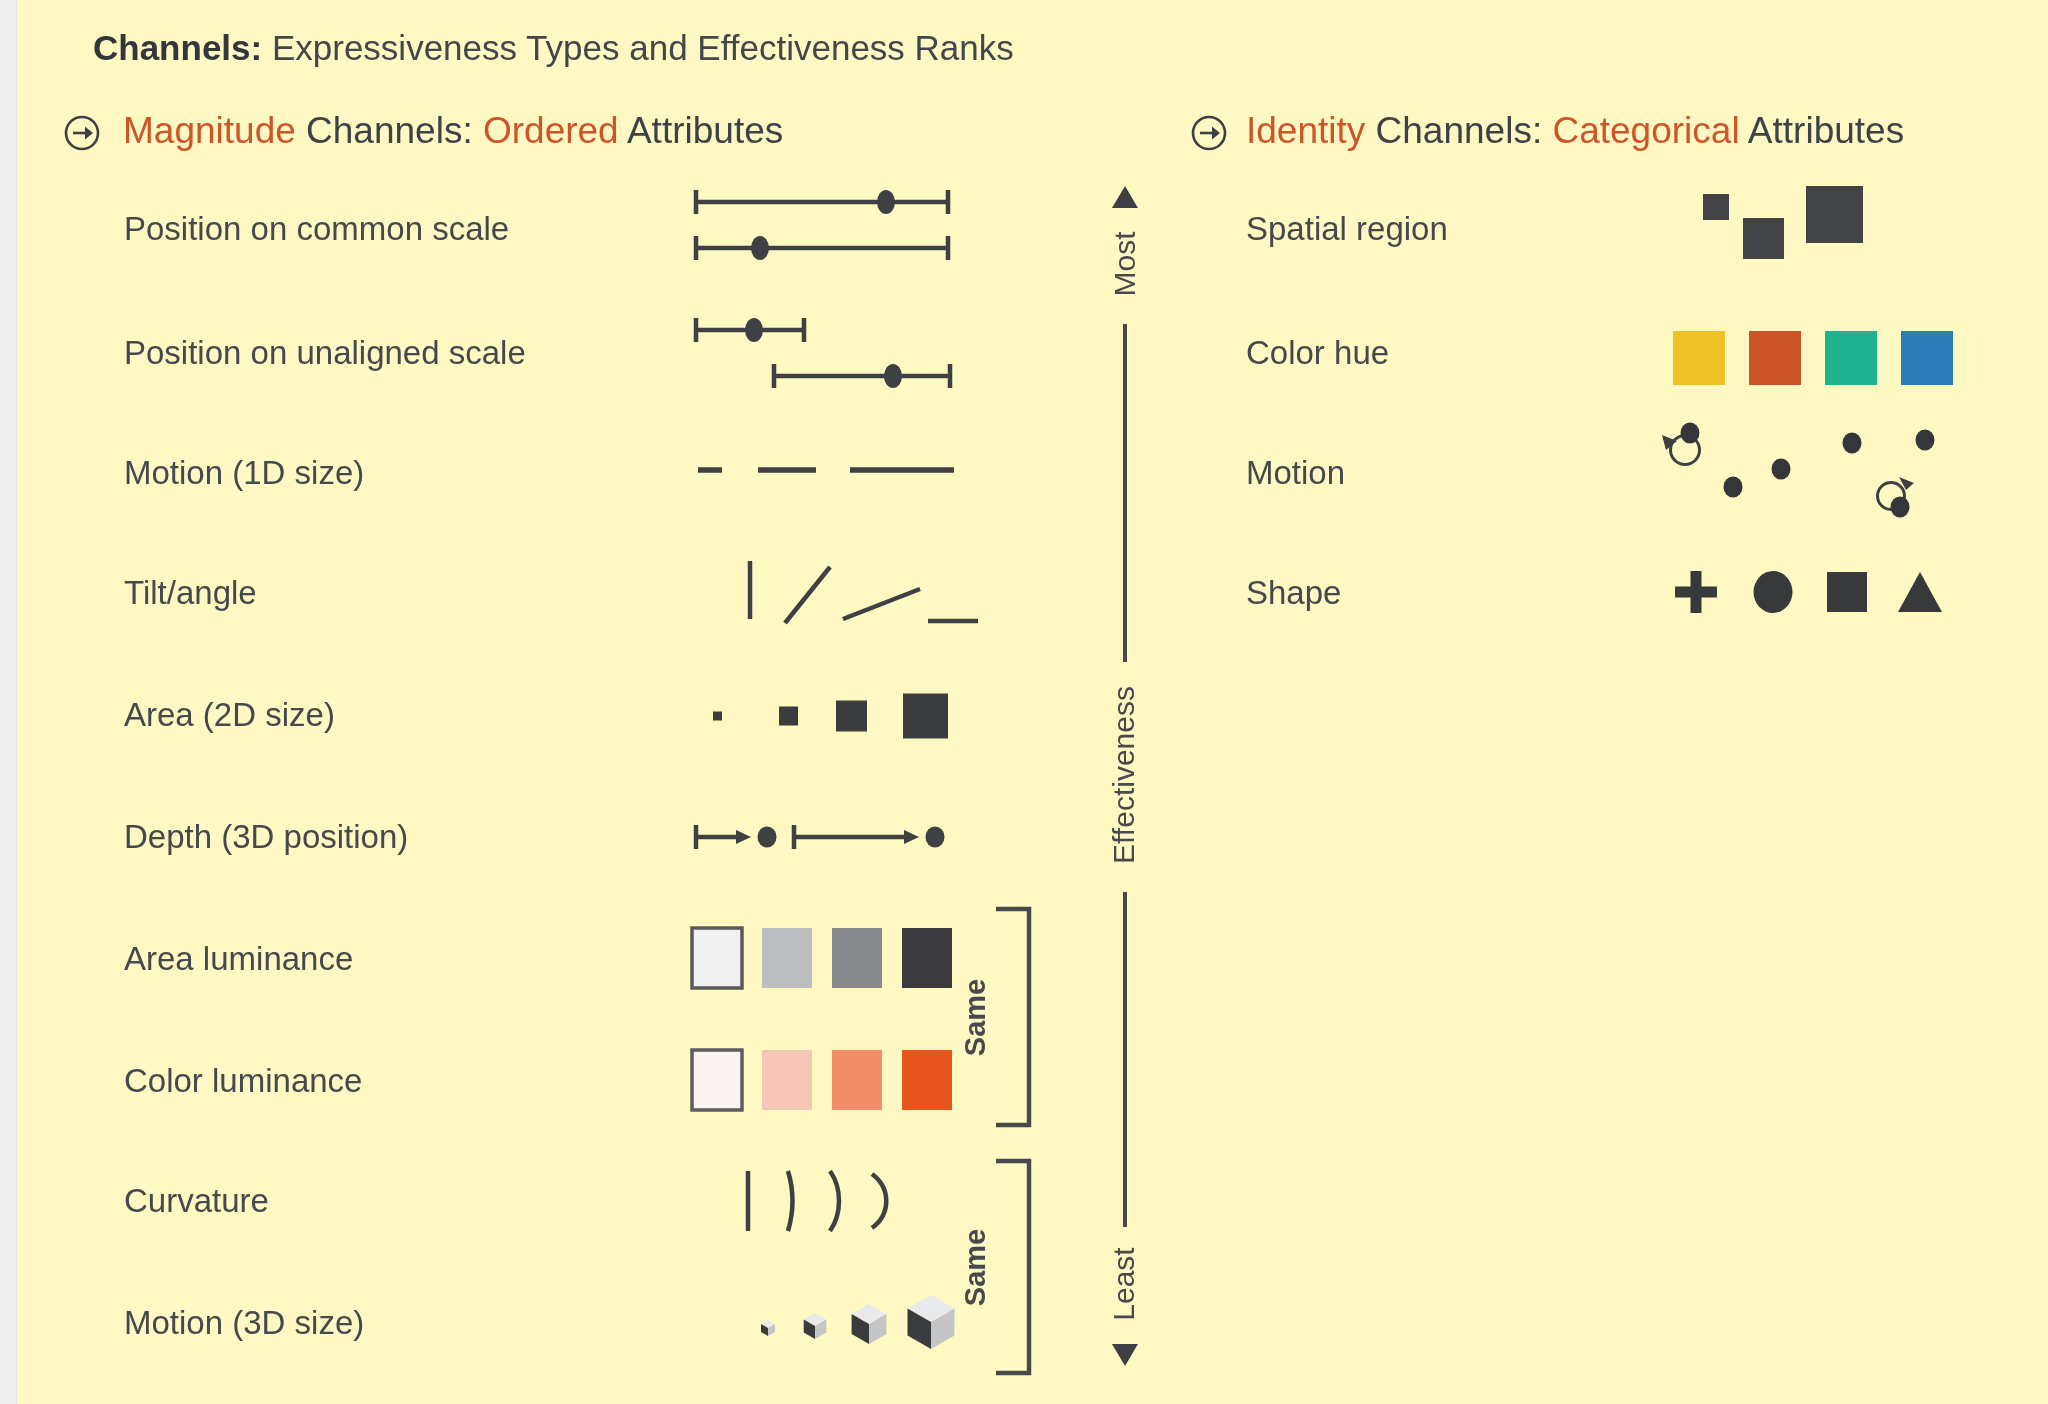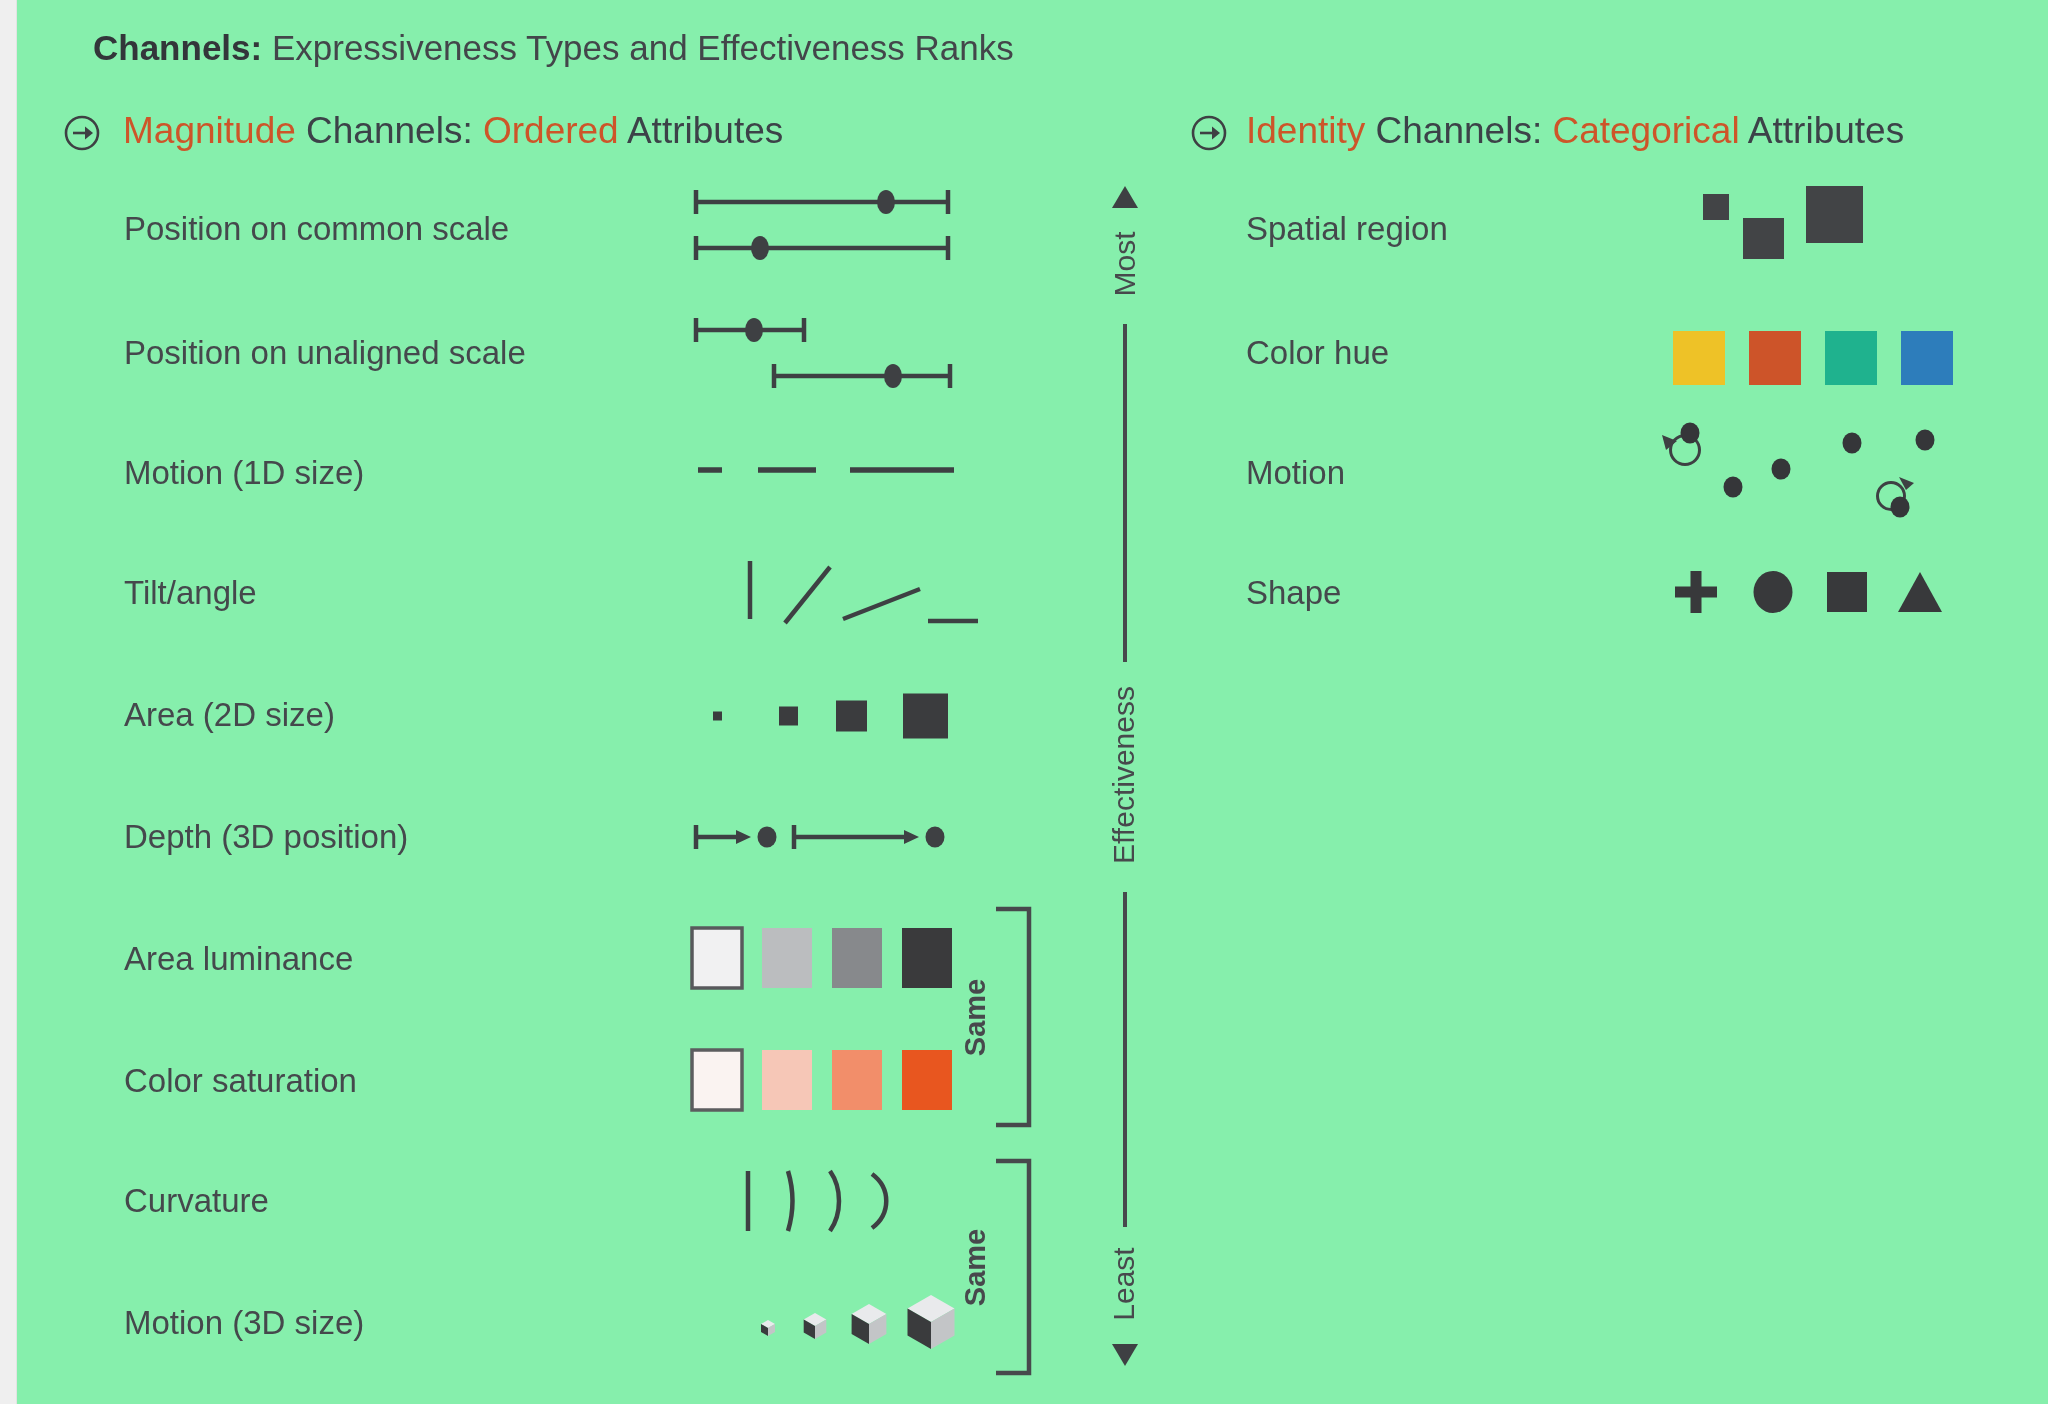--- a/index.html
+++ b/index.html
@@ -1,18 +1,18 @@
 <!DOCTYPE html>
 <html><head>
 <meta charset="utf-8">
 <style>
   html,body{margin:0;padding:0;background:#ffffff;}
   #canvas{
     position:relative; width:2048px; height:1404px; overflow:hidden;
-    background:#86efac; font-family:"Liberation Sans", sans-serif;
+    background:#fef9c3; font-family:"Liberation Sans", sans-serif;
     color:#45484c;
   }
   .abs{position:absolute;}
   .edge-strip{left:0;top:0;width:16px;height:1404px;background:#efefef;border-right:1px solid #e3e3e3;}
   .title{left:93px;top:28px;font-size:35px;color:#43464a;white-space:nowrap;}
   .title .b{font-weight:bold;color:#33363a;}
   .hdr{top:110px;font-size:37px;font-weight:normal;color:#3c4248;white-space:nowrap;}
   .hdr .accent{color:#cd5529;}
   .row-label{font-size:33px;color:#45484c;white-space:nowrap;line-height:36px;}
   .vwrap{display:flex;align-items:center;justify-content:center;}
@@ -55,21 +55,21 @@
     <span class="accent">Identity</span><span> Channels: </span><span class="accent">Categorical</span><span> Attributes</span>
   </div>
 
   <div class="abs row-label" style="left:124px;top:211px;">Position on common scale</div>
   <div class="abs row-label" style="left:124px;top:335px;">Position on unaligned scale</div>
   <div class="abs row-label" style="left:124px;top:455px;">Motion (1D size)</div>
   <div class="abs row-label" style="left:124px;top:575px;">Tilt/angle</div>
   <div class="abs row-label" style="left:124px;top:697px;">Area (2D size)</div>
   <div class="abs row-label" style="left:124px;top:819px;">Depth (3D position)</div>
   <div class="abs row-label" style="left:124px;top:941px;">Area luminance</div>
-  <div class="abs row-label" style="left:124px;top:1063px;">Color saturation</div>
+  <div class="abs row-label" style="left:124px;top:1063px;">Color luminance</div>
   <div class="abs row-label" style="left:124px;top:1183px;">Curvature</div>
   <div class="abs row-label" style="left:124px;top:1305px;">Motion (3D size)</div>
 
   <svg class="abs" style="left:688px;top:182px;" width="290" height="95">
     <path class="stroke" d="M8,8 V32 M260,8 V32 M8,20 H260"></path>
     <ellipse cx="198" cy="20" rx="9" ry="12" fill="#3e4043"></ellipse>
     <path class="stroke" d="M8,54 V78 M260,54 V78 M8,66 H260"></path>
     <ellipse cx="72" cy="66" rx="9" ry="12" fill="#3e4043"></ellipse>
   </svg>
 

